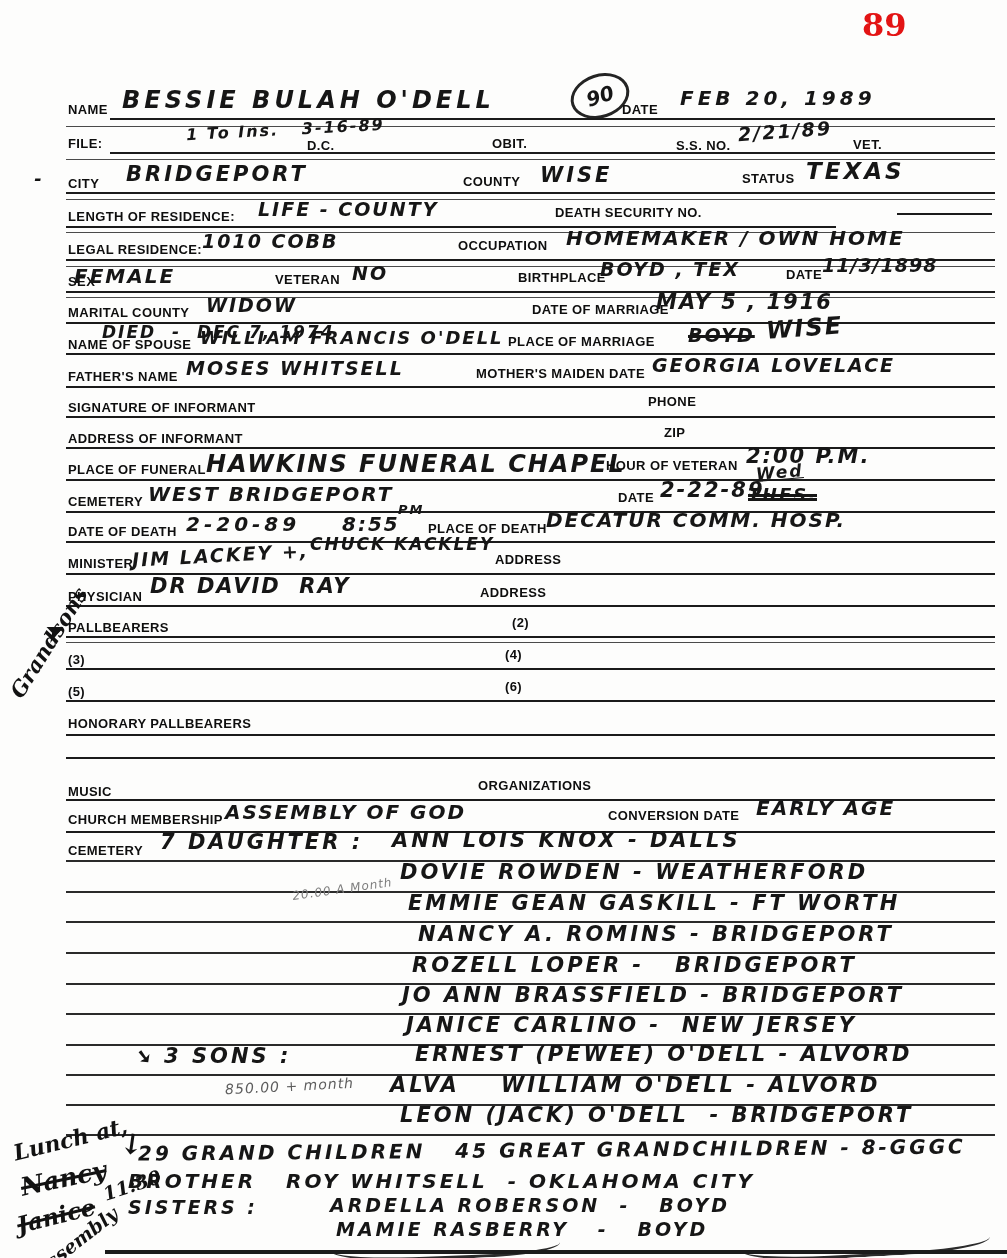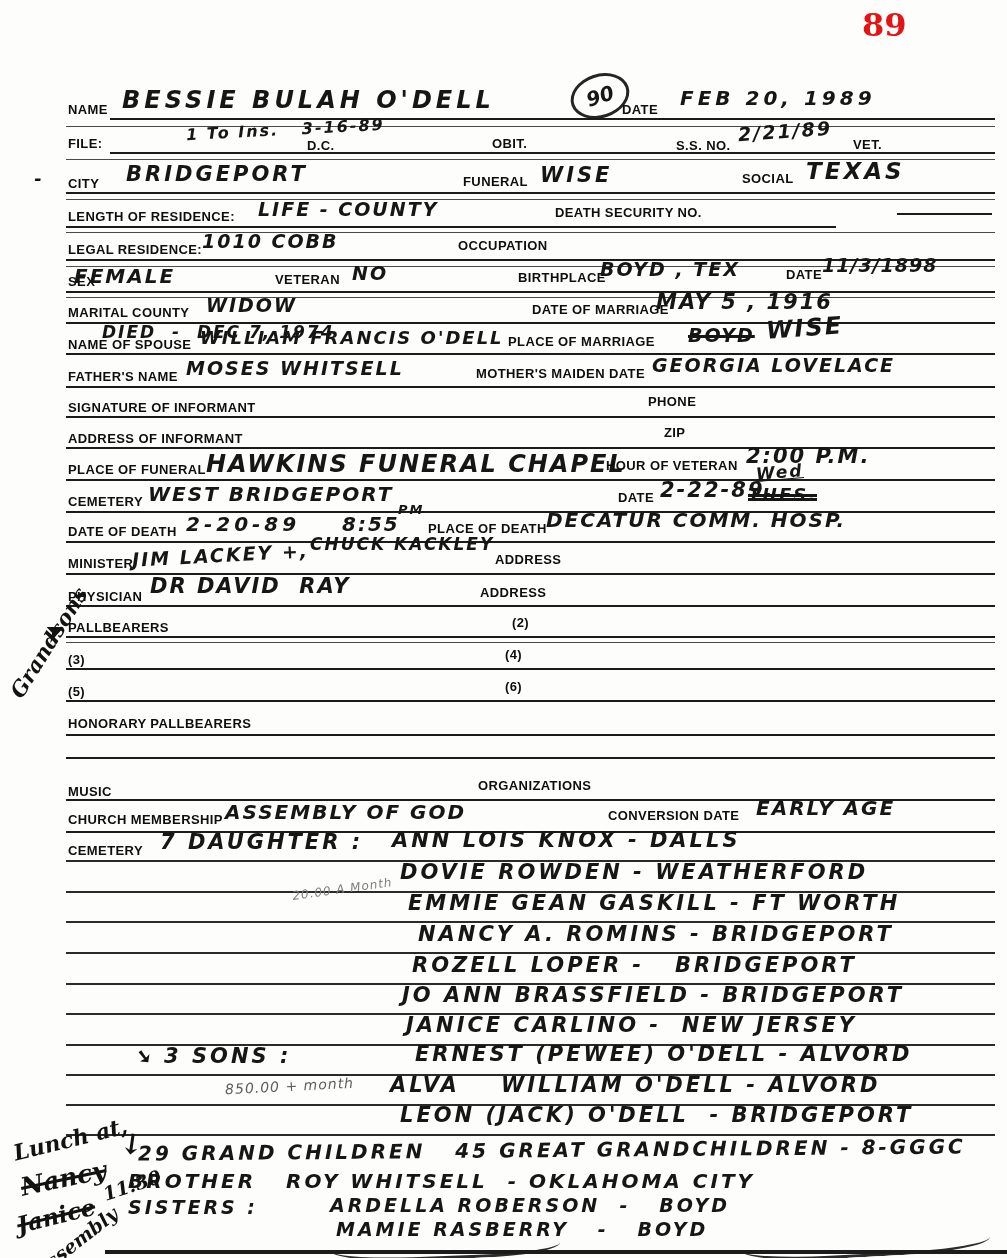--- a/index.html
+++ b/index.html
@@ -47,37 +47,38 @@
   <span class="lbl" style="left:492px;top:136px">OBIT.</span>
   <span class="lbl" style="left:676px;top:138px">S.S. NO.</span>
   <span class="hw" style="left:738px;top:120px;transform:rotate(-4deg)">2/21/89</span>
   <span class="lbl" style="left:853px;top:137px">VET.</span>
   <div class="rule" style="left:110px;top:152px;width:885px"></div>
   <div class="rule echo" style="left:66px;top:159px;width:929px"></div>
 
   <span class="scrawl" style="left:34px;top:168px;font-size:18px">-</span>
   <span class="lbl" style="left:68px;top:176px">CITY</span>
   <span class="hw big" style="left:126px;top:162px">Bridgeport</span>
-  <span class="lbl" style="left:463px;top:174px">FUNERAL</span>
+  <span class="lbl" style="left:463px;top:174px">COUNTY</span>
   <span class="hw big" style="left:540px;top:163px">Wise</span>
-  <span class="lbl" style="left:742px;top:171px">SOCIAL</span>
+  <span class="lbl" style="left:742px;top:171px">STATUS</span>
   <span class="hw big" style="left:806px;top:158px;font-size:23px">Texas</span>
   <div class="rule" style="left:66px;top:192px;width:929px"></div>
   <div class="rule echo" style="left:66px;top:199px;width:929px"></div>
 
   <span class="lbl" style="left:68px;top:209px">LENGTH OF RESIDENCE:</span>
   <span class="hw" style="left:258px;top:198px">Life - County</span>
   <span class="lbl" style="left:555px;top:205px">DEATH SECURITY NO.</span>
   <div class="rule" style="left:897px;top:213px;width:95px"></div>
   <div class="rule" style="left:66px;top:226px;width:770px"></div>
   <div class="rule echo" style="left:66px;top:232px;width:929px"></div>
 
   <span class="lbl" style="left:68px;top:242px">LEGAL RESIDENCE:</span>
   <span class="hw" style="left:202px;top:230px">1010 Cobb</span>
   <span class="lbl" style="left:458px;top:238px">OCCUPATION</span>
+  <span class="hw" style="left:566px;top:226px;font-size:20px">Homemaker / Own Home</span>
   <div class="rule" style="left:66px;top:259px;width:929px"></div>
   <div class="rule echo" style="left:66px;top:266px;width:929px"></div>
 
   <span class="lbl" style="left:68px;top:274px">SEX</span>
   <span class="hw" style="left:74px;top:264px;font-size:20px">Female</span>
   <span class="lbl" style="left:275px;top:272px">VETERAN</span>
   <span class="hw" style="left:352px;top:262px">No</span>
   <span class="lbl" style="left:518px;top:270px">BIRTHPLACE</span>
   <span class="hw" style="left:600px;top:258px">Boyd , Tex</span>
   <span class="lbl" style="left:786px;top:267px">DATE</span>

